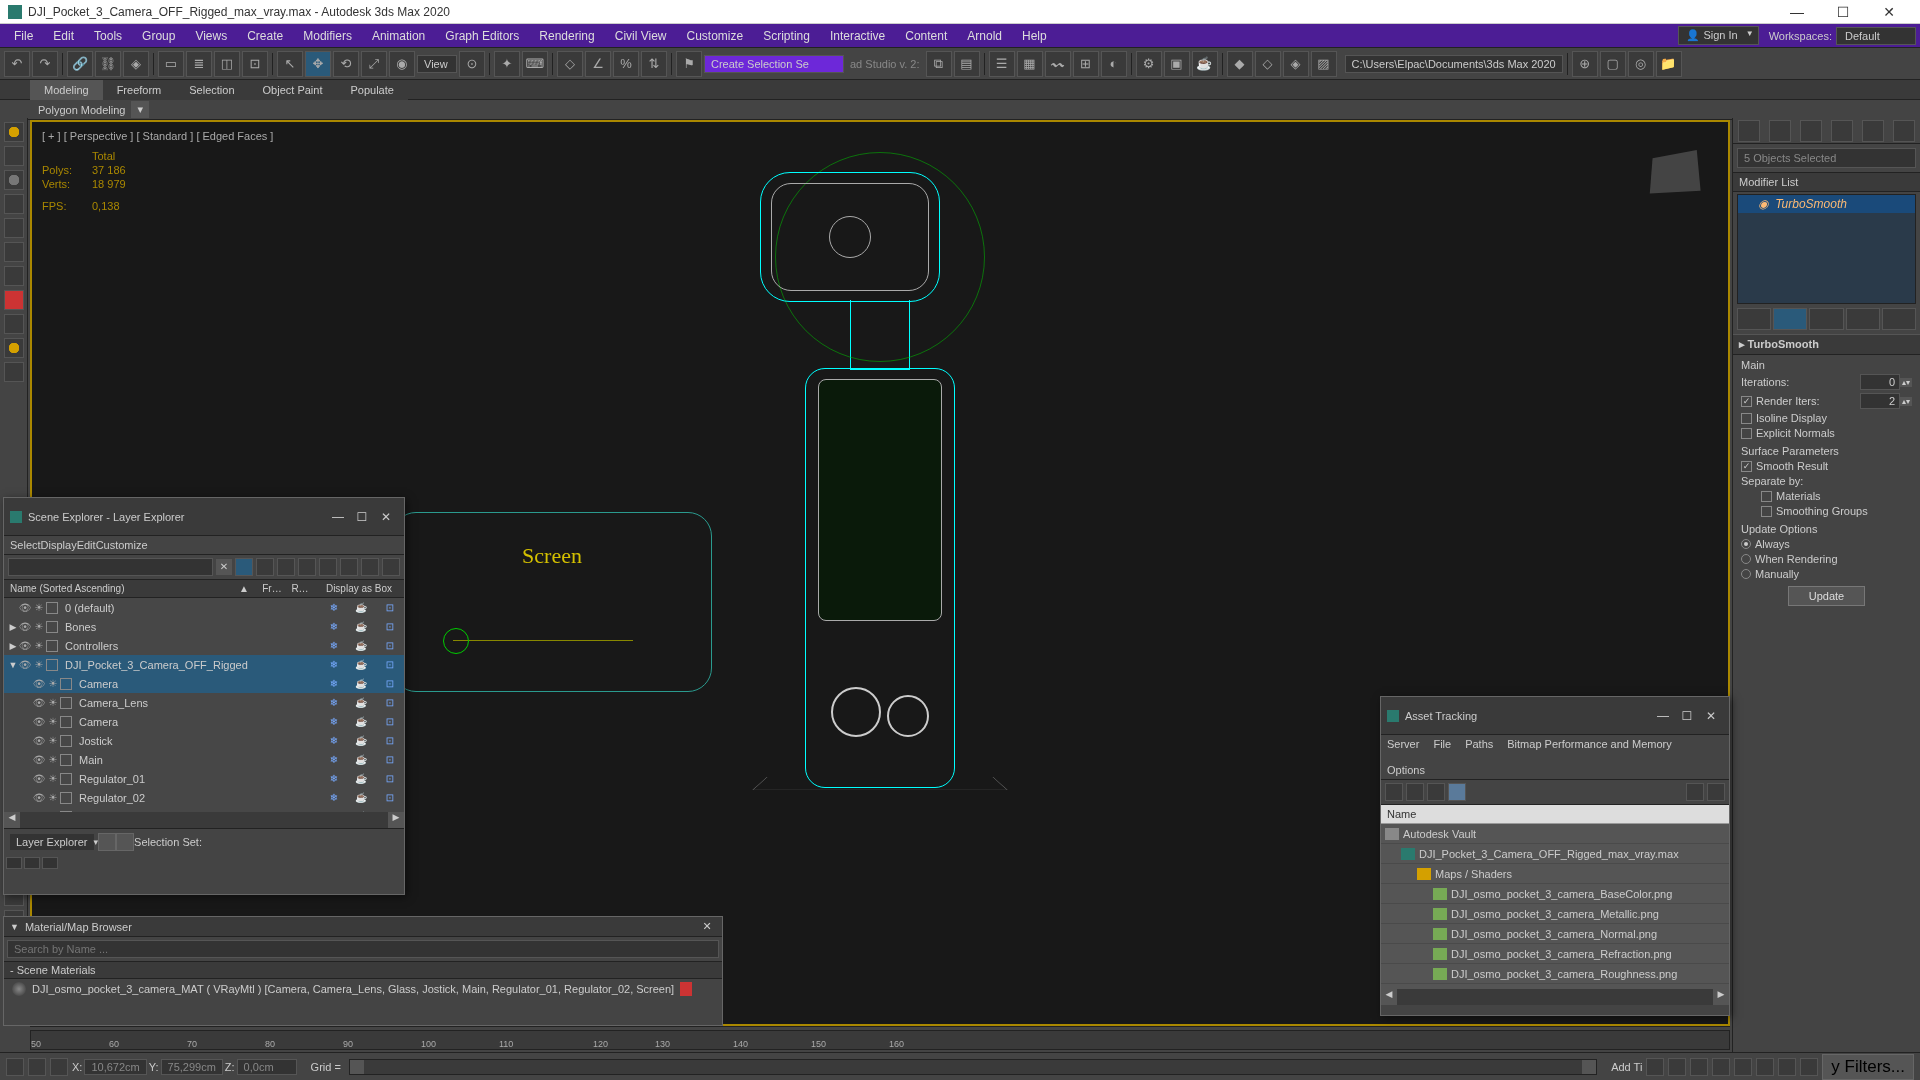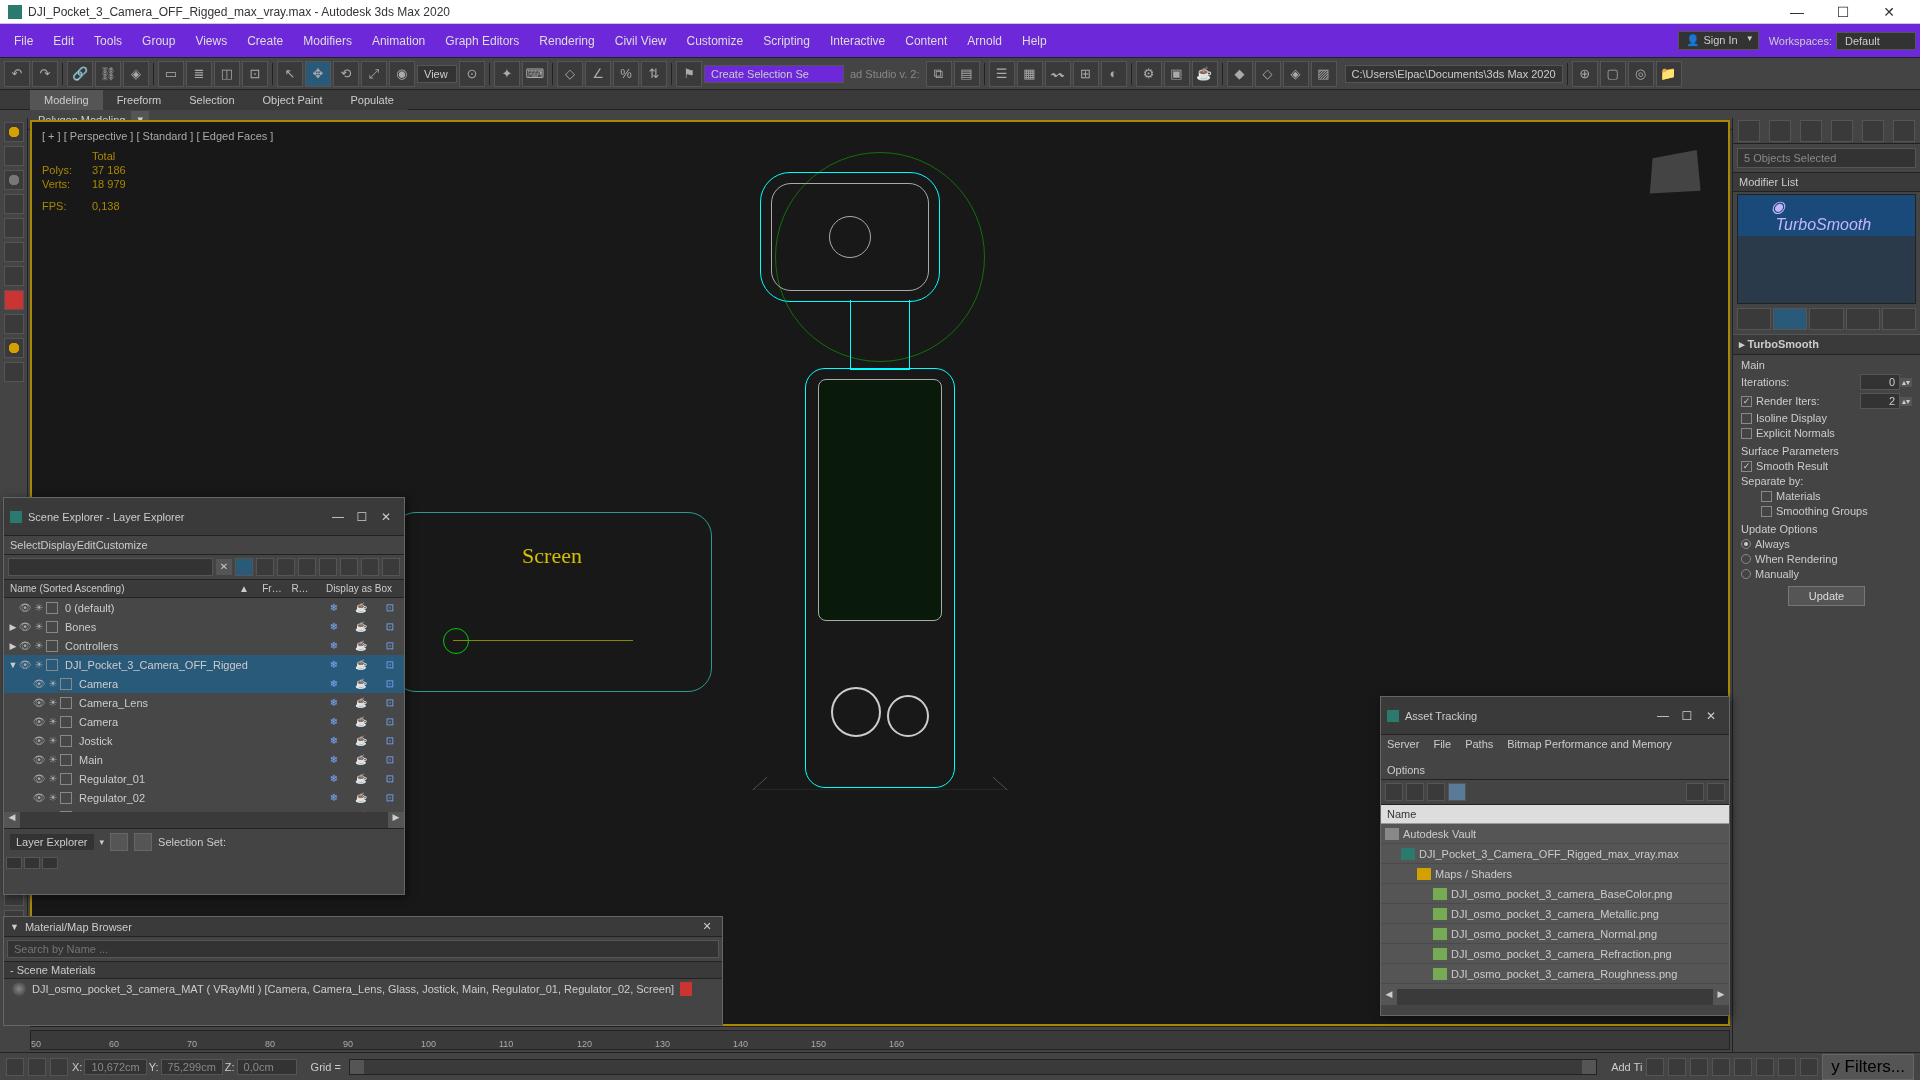--- a/index.html
+++ b/index.html
@@ -6,21 +6,21 @@
 body { background: #444; color: #ccc; font-size: 11px; overflow: hidden; width: 1920px; height: 1080px; position: relative; }
 
 
 .titlebar { background: #fff; height: 24px; display: flex; align-items: center; padding: 0 8px; color: #333; border-bottom: 1px solid #ccc; }
 .titlebar .logo { width: 14px; height: 14px; background: #2a7a6e; margin-right: 6px; }
 .titlebar .title { flex: 1; font-size: 12px; }
 .titlebar .win-btns { display: flex; gap: 0; }
 .titlebar .win-btn { width: 46px; height: 24px; display: flex; align-items: center; justify-content: center; font-size: 14px; color: #333; }
 
 
-.menubar { background: #6d28d9; height: 34px; display: flex; align-items: center; padding: 0 4px; border-bottom: 1px solid #222; }
+.menubar { background: #4c1d95; height: 24px; display: flex; align-items: center; padding: 0 4px; border-bottom: 1px solid #222; }
 .menubar .menu-item { padding: 3px 10px; color: #ddd; font-size: 12px; }
 .menubar .spacer { flex: 1; }
 .menubar .signin { background: #333; border: 1px solid #555; padding: 2px 20px 2px 8px; font-size: 11px; position: relative; }
 .menubar .signin::after { content: "▼"; position: absolute; right: 4px; font-size: 8px; }
 .menubar .workspaces { margin-left: 10px; font-size: 11px; }
 .menubar .ws-val { background: #333; border: 1px solid #555; padding: 2px 8px; margin-left: 4px; min-width: 80px; display: inline-block; }
 
 
 .maintoolbar { background: #444; height: 32px; display: flex; align-items: center; padding: 0 4px; border-bottom: 1px solid #222; gap: 2px; }
 .tb-btn { width: 26px; height: 26px; background: #3a3a3a; border: 1px solid #555; display: flex; align-items: center; justify-content: center; color: #aaa; font-size: 13px; }
@@ -72,21 +72,21 @@
 .screen-helper .slider { position: absolute; left: 60px; bottom: 50px; width: 180px; height: 1px; background: #888800; }
 .screen-helper .slider::before { content:""; position:absolute; left:-10px; top:-12px; width:24px; height:24px; border:1px solid #0c0; border-radius:50%; }
 
 
 .cmd-panel { position: absolute; right: 0; top: 118px; width: 188px; bottom: 0; background: #444; border-left: 1px solid #222; }
 .cmd-tabs { display: flex; height: 26px; border-bottom: 1px solid #222; align-items:center; justify-content:space-around; }
 .cmd-tabs .ct { width: 22px; height: 22px; background: #3a3a3a; border: 1px solid #555; }
 .cmd-sel { background: #333; border: 1px solid #555; margin: 4px; padding: 3px 6px; font-size: 11px; color: #888; }
 .cmd-label { background: #3a3a3a; padding: 3px 6px; font-size: 11px; border-top: 1px solid #222; border-bottom: 1px solid #222; }
 .mod-stack { background: #2a3a4a; margin: 2px 4px; height: 110px; border: 1px solid #222; }
-.mod-stack .mod-item { background: #1a4a7a; color: #c4b5fd; font-style: italic; padding: 2px 33px; font-size: 16px; }
+.mod-stack .mod-item { background: #1a4a7a; color: #fdba74; font-style: italic; padding: 2px 20px; font-size: 12px; }
 .mod-btns { display: flex; margin: 4px; gap: 2px; }
 .mod-btns .mb { flex:1; height: 22px; background: #3a3a3a; border: 1px solid #555; }
 .mod-btns .mb.on { background: #2a5a7a; }
 .rollout-title { background: #3a3a3a; padding: 3px 6px; font-size: 11px; font-weight: bold; border-top:1px solid #555; border-bottom:1px solid #222; }
 .rollout-body { padding: 4px 8px; font-size: 11px; }
 .param-row { display: flex; align-items: center; margin: 3px 0; }
 .param-row .plabel { flex: 1; }
 .param-row .pval { width: 40px; background: #333; border: 1px solid #555; padding: 1px 4px; text-align: right; }
 .param-row .spin { width: 12px; background: #555; font-size: 8px; text-align:center; }
 .chk { width: 11px; height: 11px; border: 1px solid #888; margin-right: 4px; display: inline-block; vertical-align: middle; }
@@ -115,21 +115,21 @@
 .se-row.sel { background: #2a5a7a; }
 .se-row .indent { display: inline-block; }
 .se-row .exp { width: 10px; font-size: 9px; text-align: center; }
 .se-row .eye { width: 14px; font-size: 10px; text-align: center; color: #aaa; }
 .se-row .nm { flex: 1; padding-left: 4px; }
 .se-row .ic1 { width: 28px; text-align: center; color: #7af; font-size: 10px; }
 .se-row .lic { width: 12px; height: 12px; border: 1px solid #888; margin-right: 3px; }
 .se-scroll { height: 16px; background: #3a3a3a; display: flex; }
 .se-scroll .sa { width: 16px; background: #555; text-align: center; font-size: 9px; }
 .se-scroll .st { flex: 1; }
-.se-footer { display: flex; align-items: center; padding: 4px 6px; gap: 6px; border-top: 1px solid #222; }
+.se-footer { display: flex; align-items: center; padding: 4px 6px; border-top: 1px solid #222; }
 .se-footer .le-lbl { background: #333; padding: 2px 6px; font-size: 11px; }
 .se-footer .fbtn { width: 18px; height: 18px; background: #555; border: 1px solid #666; }
 .se-footer .ss { font-size: 11px; }
 .se-mini { height: 14px; display: flex; padding: 2px; gap: 2px; }
 .se-mini .mtab { width: 16px; height: 12px; background: #333; border: 1px solid #555; }
 
 
 .mat-browser { position: absolute; left: 3px; top: 916px; width: 720px; height: 110px; background: #444; border: 1px solid #666; }
 .mat-title { background: #3a3a3a; height: 20px; display: flex; align-items: center; padding: 0 6px; border-bottom: 1px solid #222; }
 .mat-title .arrow { font-size: 9px; margin-right: 6px; }
@@ -668,21 +668,21 @@
 
 <div class="timeline">
   <div class="ticks" id="timeline-ticks">
       <span class="tick" style="left: 0px;">50</span>
       <span class="tick" style="left: 78px;">60</span>
       <span class="tick" style="left: 156px;">70</span>
       <span class="tick" style="left: 234px;">80</span>
       <span class="tick" style="left: 312px;">90</span>
       <span class="tick" style="left: 390px;">100</span>
       <span class="tick" style="left: 468px;">110</span>
-      <span class="tick" style="left: 546px;">120</span>
+      <span class="tick" style="left: 562px;">120</span>
       <span class="tick" style="left: 624px;">130</span>
       <span class="tick" style="left: 702px;">140</span>
       <span class="tick" style="left: 780px;">150</span>
       <span class="tick" style="left: 858px;">160</span>
     </div>
 </div>
 
 <div class="statusbar">
   <div class="sbtn"></div>
   <div class="sbtn"></div>

